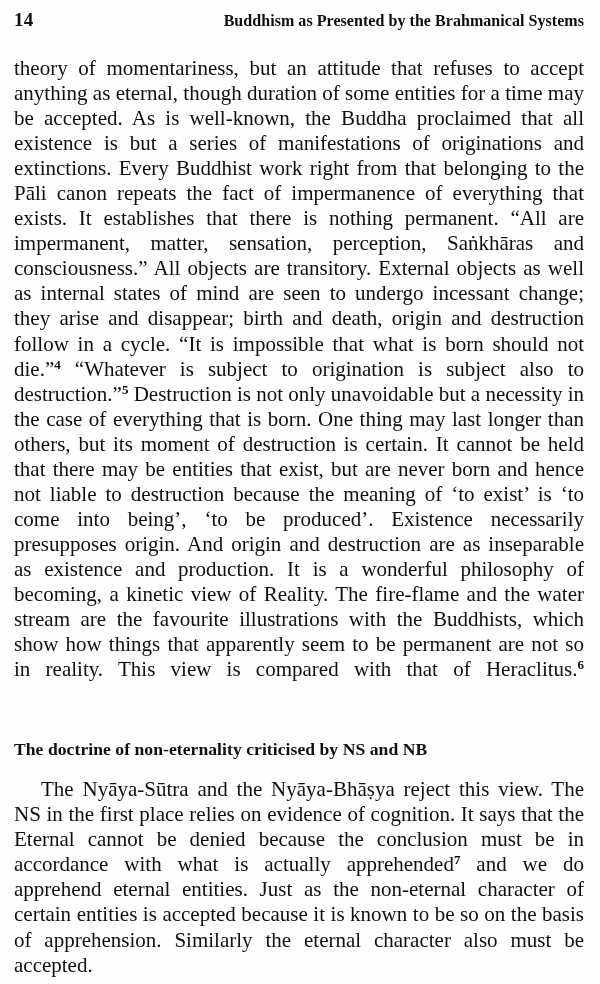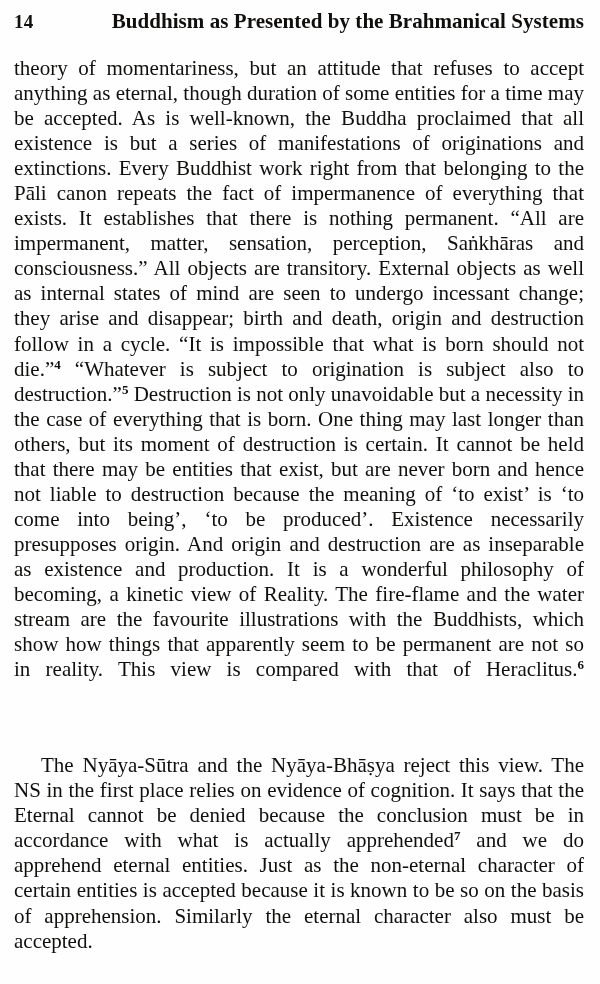--- a/index.html
+++ b/index.html
@@ -29,21 +29,21 @@
     display: flex;
     align-items: baseline;
     justify-content: space-between;
     font-weight: bold;
   }
   .folio {
     font-size: 19px;
     letter-spacing: 0.2px;
   }
   .head-title {
-    font-size: 21px;
+    font-size: 16px;
     letter-spacing: 0.05px;
     white-space: nowrap;
   }
 
   
   .textblock {
     position: absolute;
     left: 14px;
     top: 56px;
     width: 570px;
@@ -98,19 +98,20 @@
     <span class="folio">14</span>
     <span class="head-title">Buddhism as Presented by the Brahmanical Systems</span>
   </div>
 
   <div class="textblock">
 
     <p class="body"><span>theory of momentariness, but an attitude that refuses to accept anything as eternal, though duration of some entities for a time may be accepted. As is well-known, the Buddha proclaimed that all existence is but a series of manifestations of originations and extinctions. Every Buddhist work right from that belonging to the Pāli canon repeats the fact of impermanence of everything that exists. It establishes that there is nothing permanent. “All are impermanent, matter, sensation, perception, Saṅkhāras and consciousness.” All objects are transitory. External objects as well as internal states of mind are seen to undergo incessant change; they arise and disappear; birth and death, origin and destruction follow in a cycle. “It is impossible that what is born should not die.”</span><sup>4</sup><span> “Whatever is subject to origination is subject also to destruction.”</span><sup>5</sup><span> Destruction is not only unavoidable but a necessity in the case of everything that is born. One thing may last longer than others, but its moment of destruction is certain. It cannot be held that there may be entities that exist, but are never born and hence not liable to destruction because the meaning of ‘to exist’ is ‘to come into being’, ‘to be produced’. Existence necessarily presupposes origin. And origin and destruction are as inseparable as existence and production. It is a wonderful philosophy of becoming, a kinetic view of Reality. The fire-flame and the water stream are the favourite illustrations with the Buddhists, which show how things that apparently seem to be permanent are not so in reality. This view is compared with that of Heraclitus.</span><sup>6</sup></p>
 
     <div class="gap-before-head"></div>
 
+    <h2 class="subhead">The doctrine of non-eternality criticised by NS and NB</h2>
 
     <div class="gap-after-head"></div>
 
     <p class="body indent"><span>The Nyāya-Sūtra and the Nyāya-Bhāṣya reject this view. The NS in the first place relies on evidence of cognition. It says that the Eternal cannot be denied because the conclusion must be in accordance with what is actually apprehended</span><sup>7</sup><span> and we do apprehend eternal entities. Just as the non-eternal character of certain entities is accepted because it is known to be so on the basis of apprehension. Similarly the eternal character also must be accepted.</span></p>
 
   </div>
 </div>
 
 </body></html>

